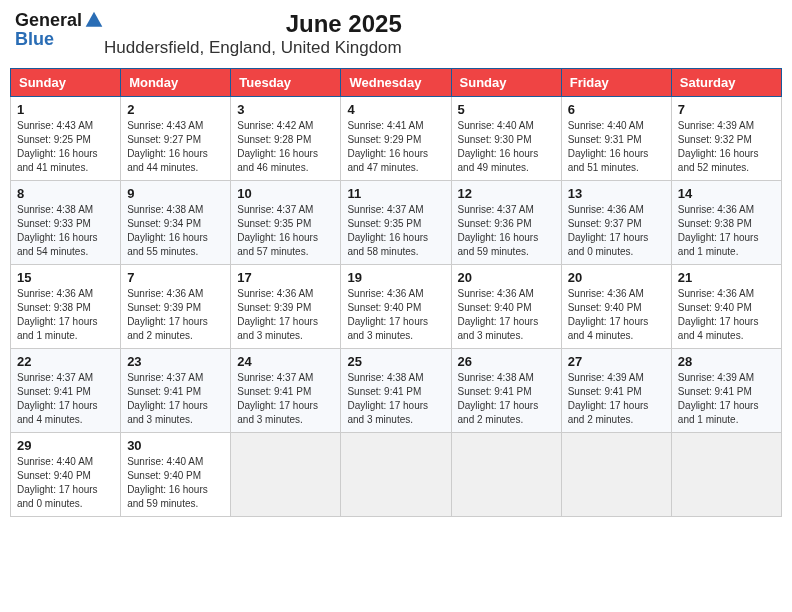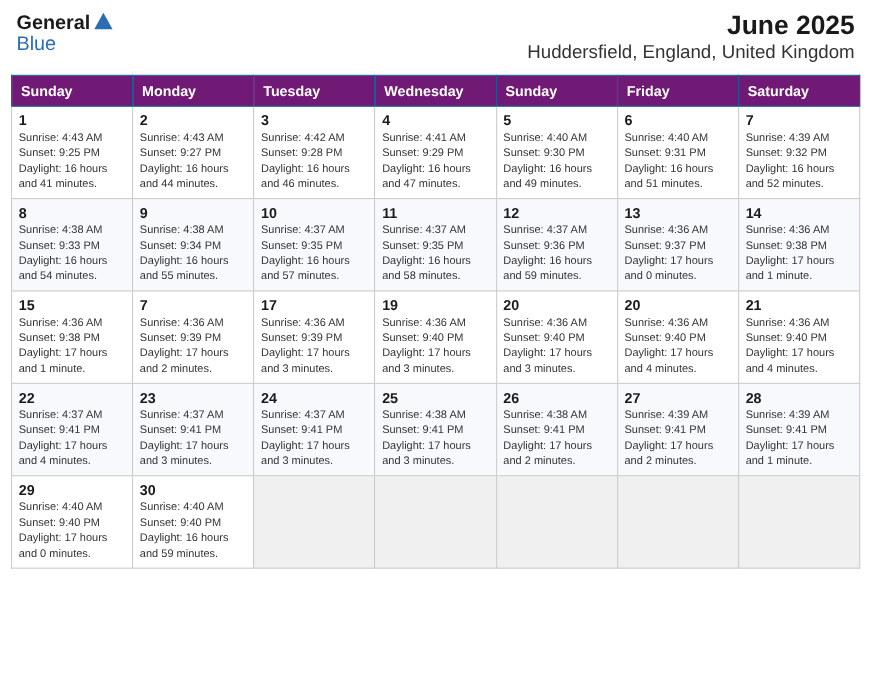--- a/index.html
+++ b/index.html
@@ -5,39 +5,38 @@
     * { box-sizing: border-box; margin: 0; padding: 0; }
     body {
       font-family: Arial, sans-serif;
       background: #fff;
       width: 792px;
       min-height: 612px;
       padding: 10px;
     }
     .header-area {
       display: flex;
-      justify-content: space-between;
       align-items: flex-start;
       margin-bottom: 10px;
       padding: 0 5px;
     }
     .logo {
       display: flex;
       align-items: center;
       gap: 4px;
     }
     .logo-text-general {
       font-size: 18px;
       font-weight: bold;
       color: #1a1a1a;
       line-height: 1;
     }
     .logo-text-blue {
       font-size: 18px;
-      font-weight: normal;
+      font-weight: bold;
       color: #2a6db5;
       line-height: 1;
       margin-top: 20px;
     }
     .logo-icon {
       width: 20px;
       height: 20px;
     }
     .title-area {
       text-align: right;
@@ -50,21 +49,21 @@
     .location-title {
       font-size: 17px;
       color: #333;
     }
     .calendar {
       width: 100%;
       border-collapse: collapse;
       border: 1px solid #ccc;
     }
     .calendar th {
-      background-color: #701a75;
+      background-color: #ef4444;
       color: white;
       font-size: 13px;
       font-weight: bold;
       padding: 6px 8px;
       text-align: left;
       border: 1px solid #1a5a9a;
     }
     .calendar td {
       border: 1px solid #ccc;
       vertical-align: top;

